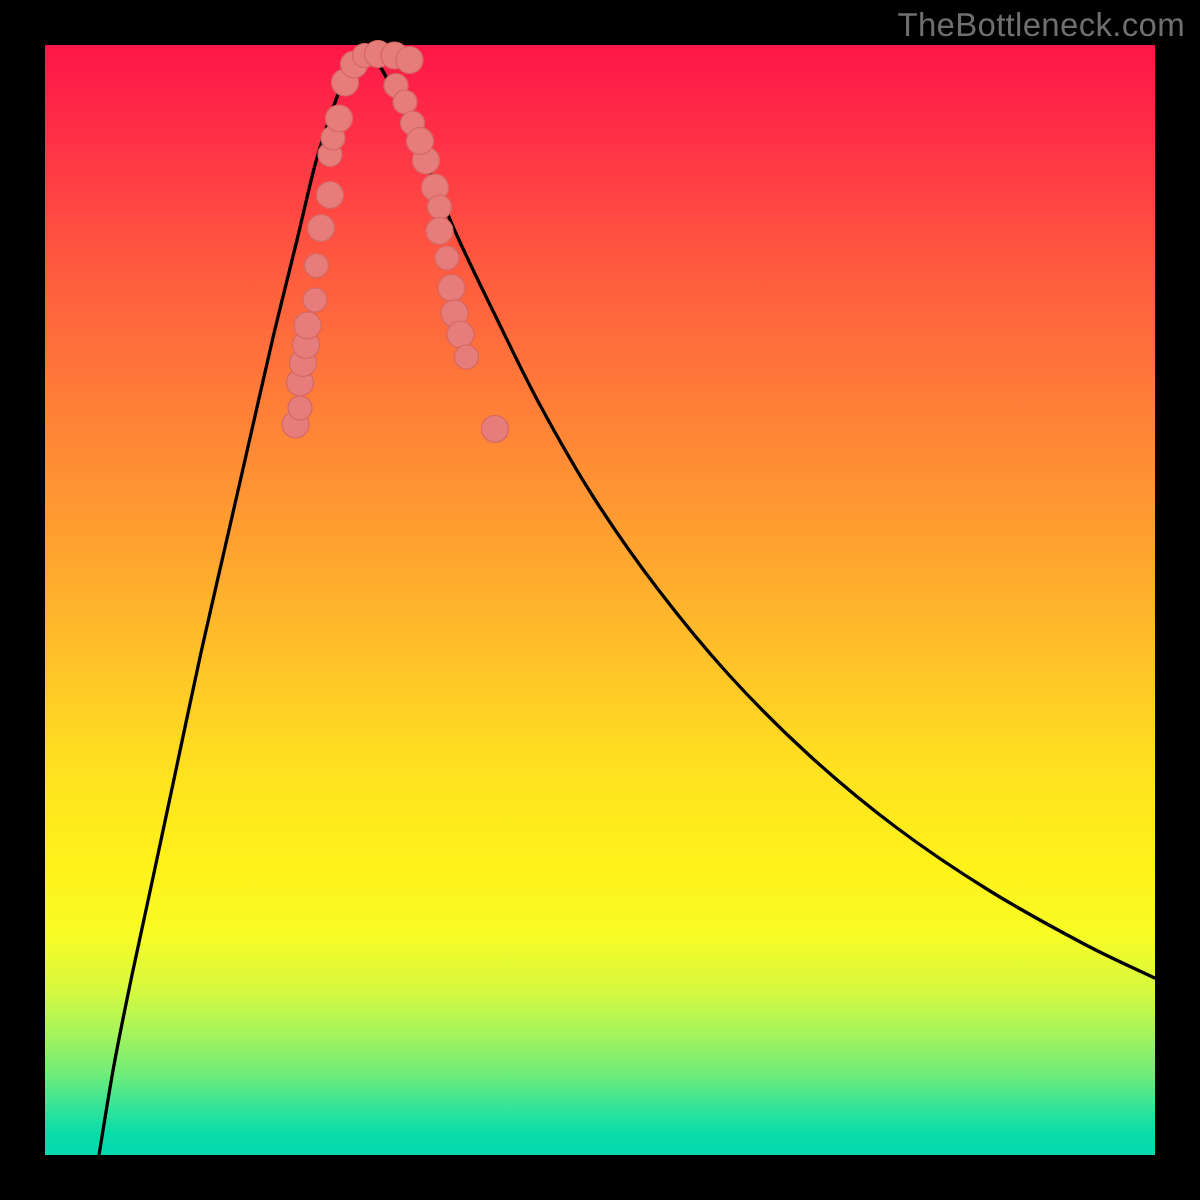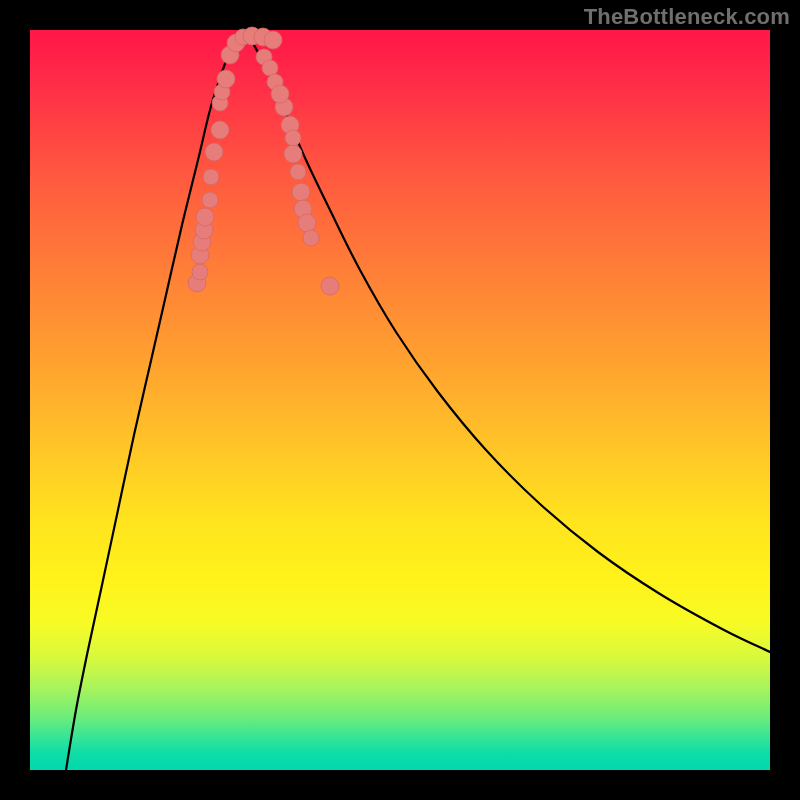--- a/index.html
+++ b/index.html
@@ -42,21 +42,21 @@
       #0bdca8 98%,
       #03d8af 100%
     );
   }
   .watermark {
     position: absolute;
     top: 4px;
     right: 10px;
     color: #6f6f6f;
     font-size: 22px;
-    font-weight: 700;
+    font-weight: 400;
     letter-spacing: 0.2px;
     user-select: none;
   }
   svg.overlay {
     position: absolute;
     left: 0;
     top: 0;
     width: 740px;
     height: 740px;
     overflow: visible;

